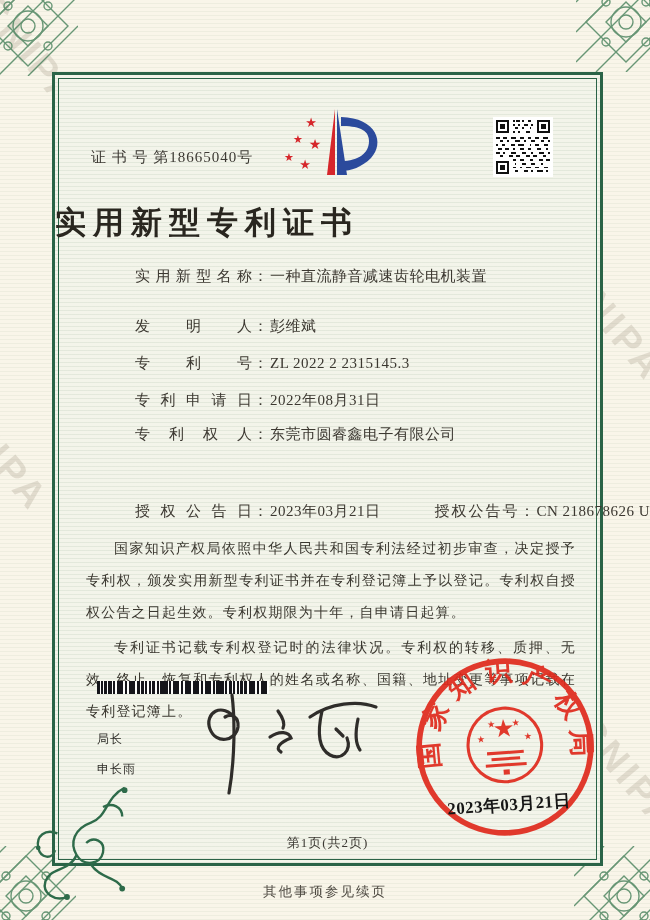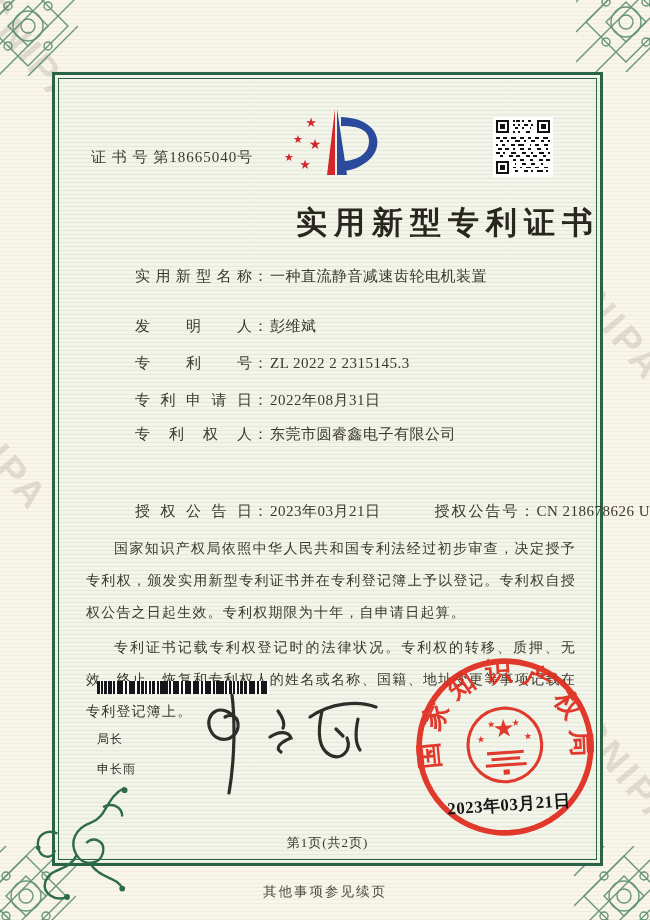--- a/index.html
+++ b/index.html
@@ -37,21 +37,21 @@
     z-index:3;
   }
   .panel-inner{position:absolute;inset:3px;border:1px solid #2a6347;pointer-events:none;}
   .flourish{position:absolute;z-index:6;}
   .flourish.bl{left:-36px;bottom:-40px;}
   
   .cert-no{position:absolute;left:36px;top:46px;font-size:15px;letter-spacing:1px;color:#3c3933;margin-top:27px;}
   .logo{position:absolute;left:224px;top:30px;width:122px;height:90px;}
   .qr{position:absolute;left:438px;top:42px;width:60px;height:60px;background:#fff;padding:3px;box-sizing:border-box;}
   .title{
-    position:absolute;left:0;right:0;top:127px;text-align:right;
+    position:absolute;left:0;right:0;top:127px;text-align:left;
     font-size:31px;font-weight:bold;letter-spacing:7px;color:#29261f;
   }
   
   .frow{position:absolute;left:32px;right:26px;font-size:15px;color:#3c3831;white-space:nowrap;margin-left:48px;}
   .r1{top:192px;} .r2{top:242px;} .r3{top:279px;} .r4{top:316px;} .r5{top:350px;} .r6{top:385px;} .r7{top:427px;}
   .flabel{display:inline-block;width:118px;text-align:justify;text-align-last:justify;vertical-align:top;letter-spacing:1px;}
   .fcolon{display:inline-block;margin:0 2px 0 0;}
   .fvalue{letter-spacing:.5px;}
   .pair2{margin-left:54px;}
   .pair2 .flabel2{letter-spacing:2px;}

